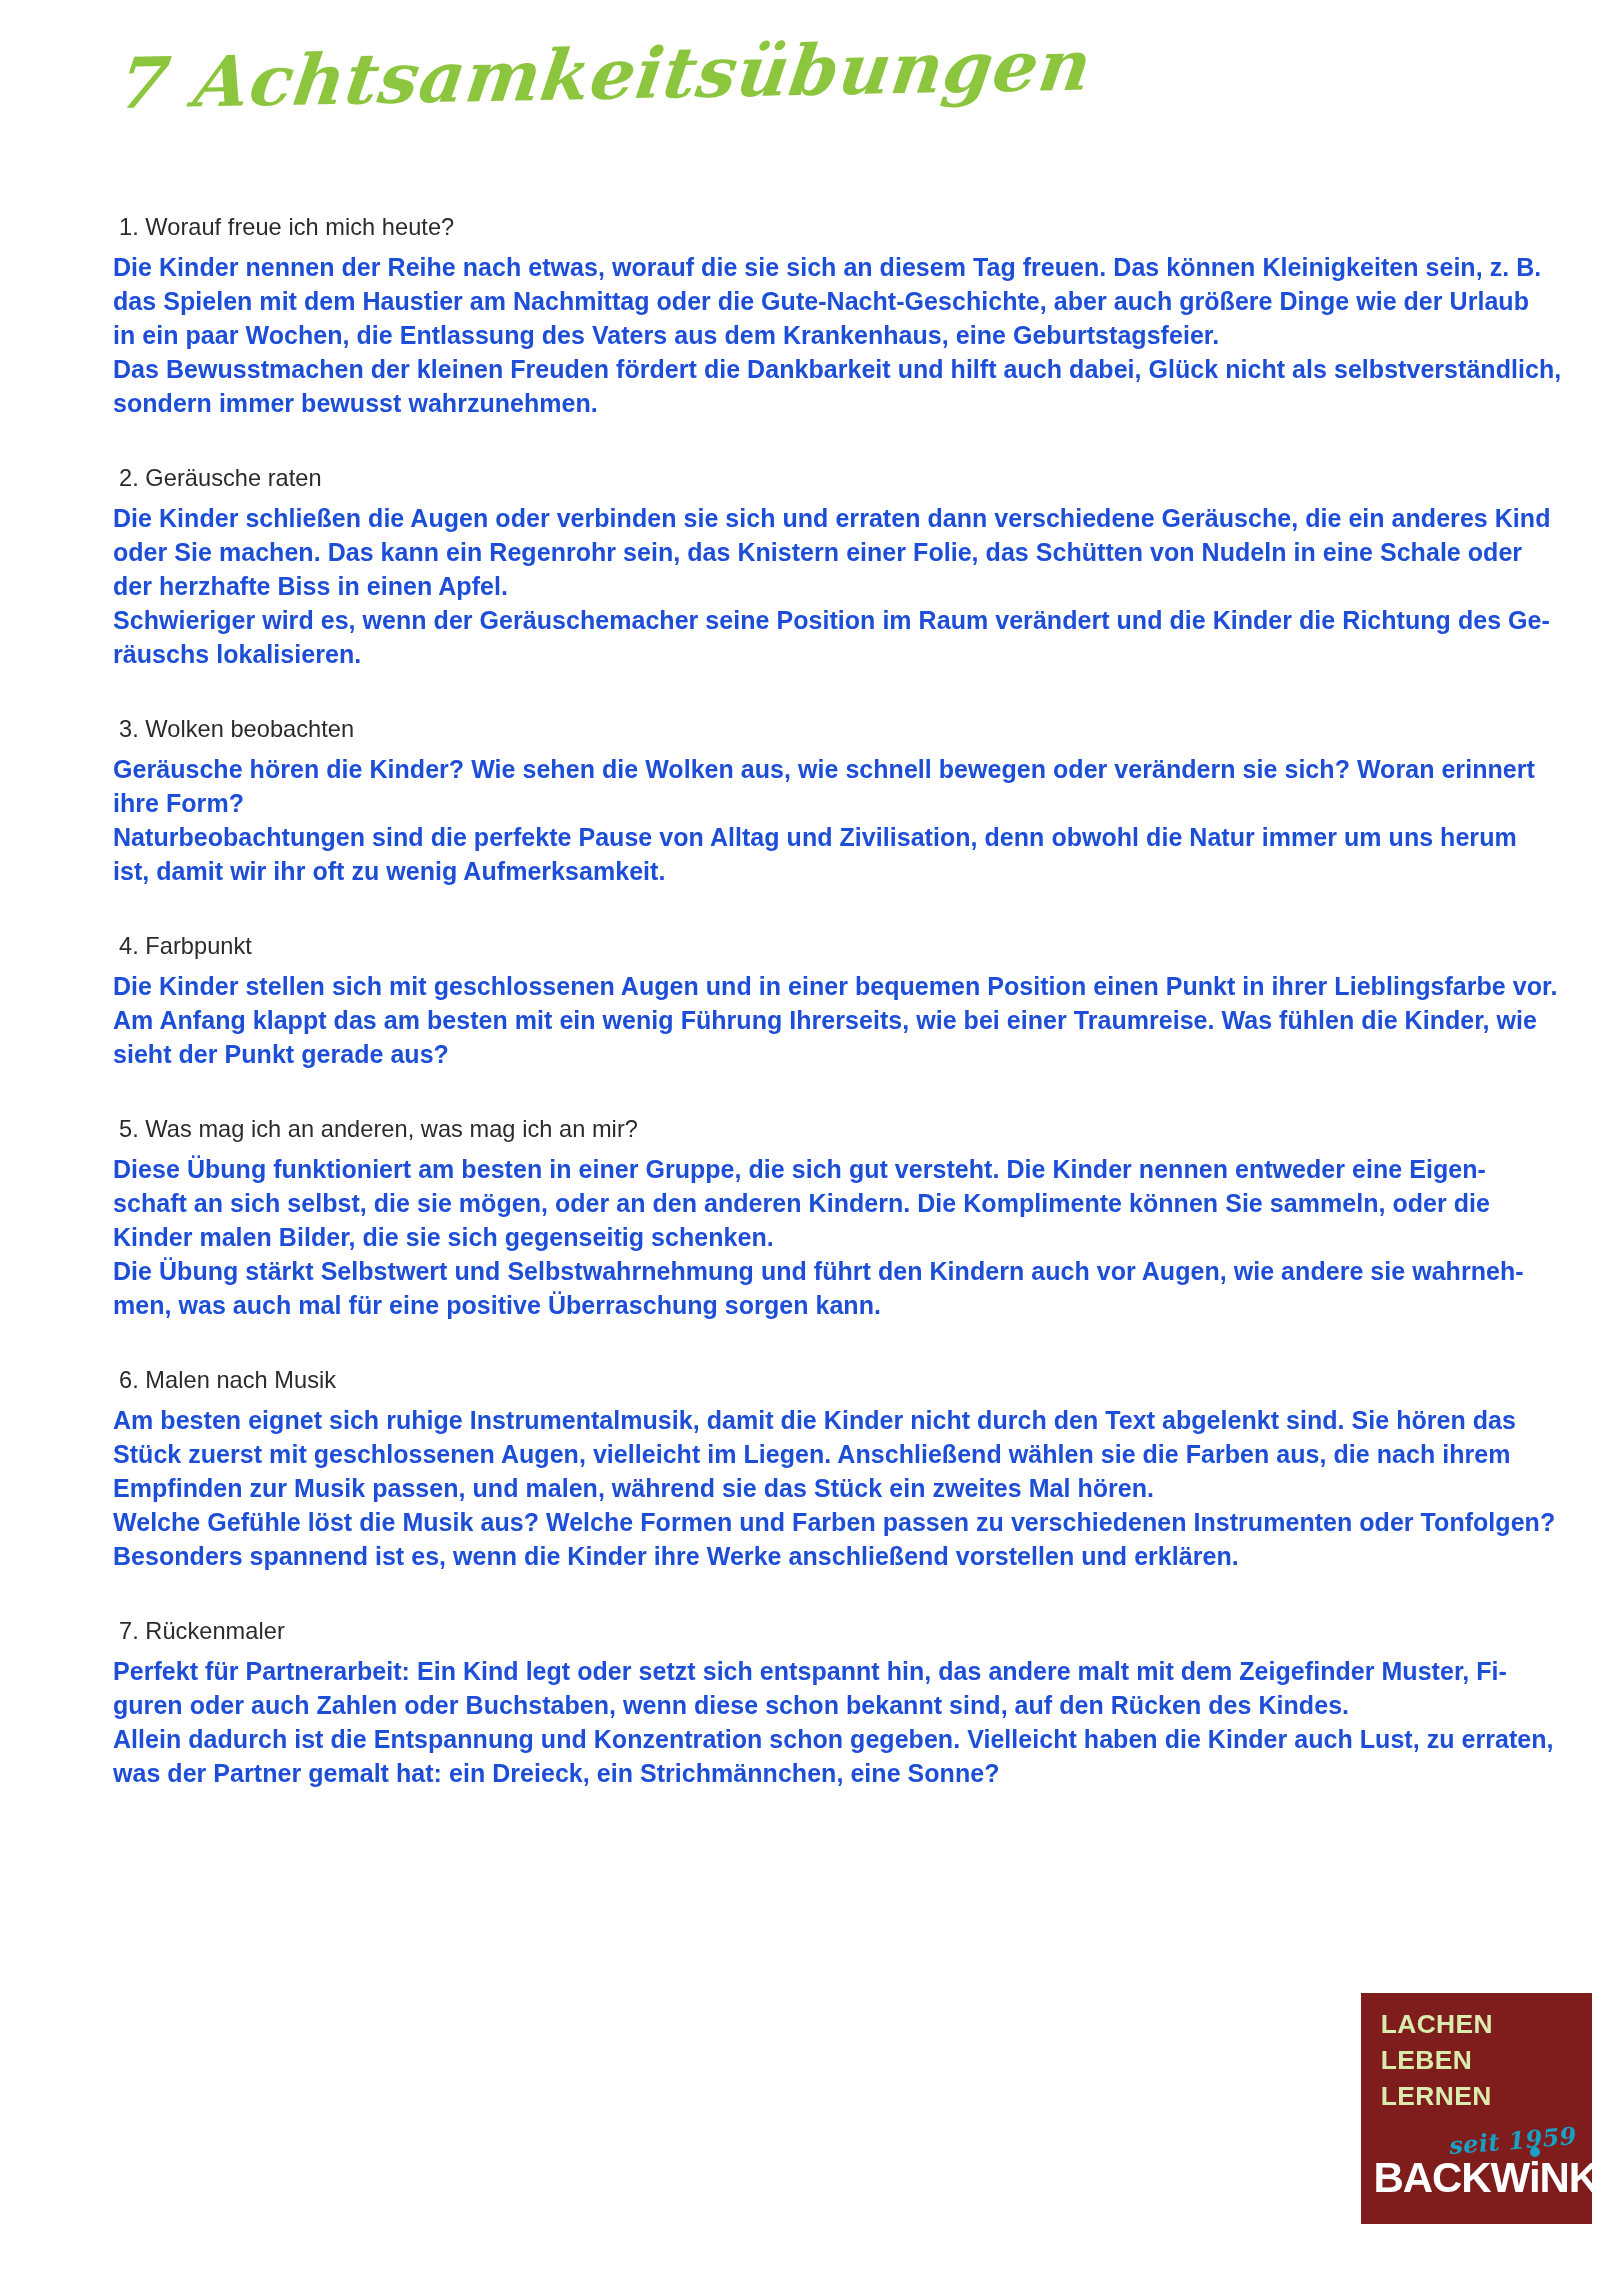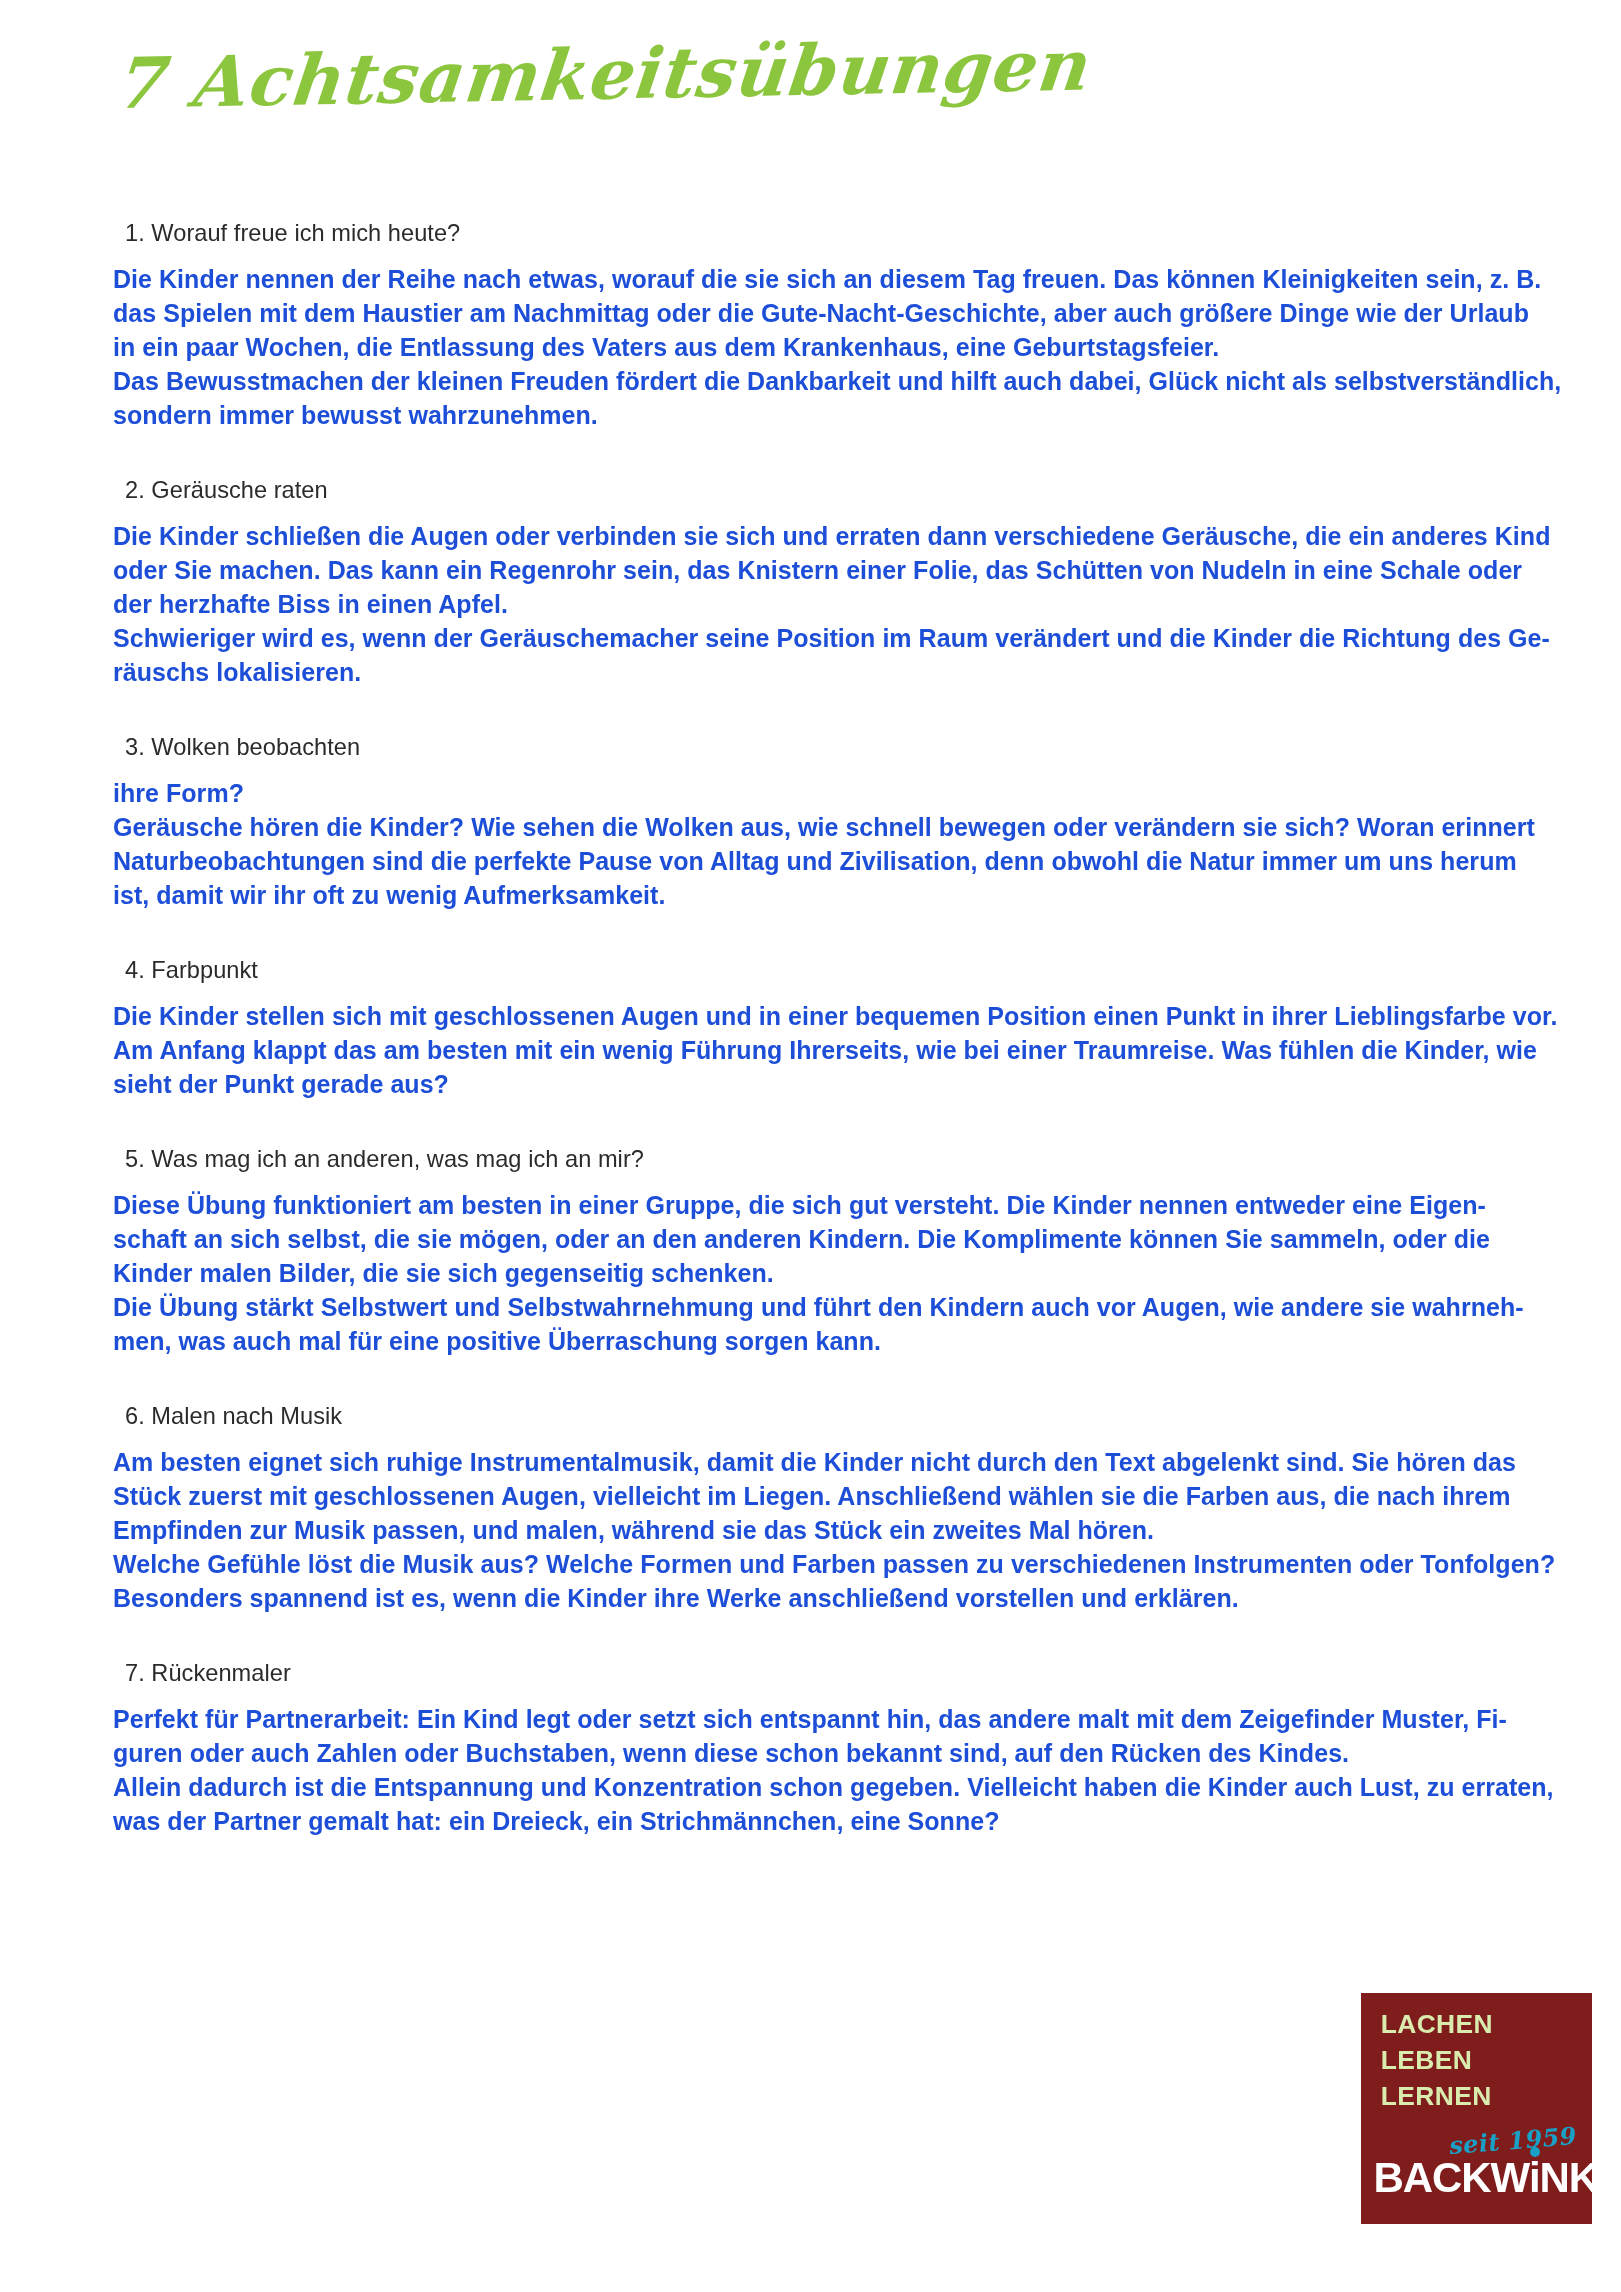--- a/index.html
+++ b/index.html
@@ -52,21 +52,21 @@
     font-weight: 400;
     letter-spacing: 0.04px;
   }
 
   .exercise {
     margin: 0 0 41px 0;
   }
   .exercise:last-of-type { margin-bottom: 0; }
 
   .ex-heading {
-    margin: 12px;
+    margin: 6px;
     font-size: 23.6px;
     line-height: 34px;
     font-weight: 400;
     color: #2b2b2b;
     white-space: nowrap;
   }
   .ex-para {
     margin: 0;
     font-size: 25px;
     line-height: 34px;
@@ -171,22 +171,22 @@
         <span class="ex-line">oder Sie machen. Das kann ein Regenrohr sein, das Knistern einer Folie, das Schütten von Nudeln in eine Schale oder</span>
         <span class="ex-line">der herzhafte Biss in einen Apfel.</span>
         <span class="ex-line">Schwieriger wird es, wenn der Geräuschemacher seine Position im Raum verändert und die Kinder die Richtung des Ge-</span>
         <span class="ex-line">räuschs lokalisieren.</span>
       </p>
     </section>
 
     <section class="exercise">
       <p class="ex-heading">3. Wolken beobachten</p>
       <p class="ex-para">
+        <span class="ex-line">Geräusche hören die Kinder? Wie sehen die Wolken aus, wie schnell bewegen oder verändern sie sich? Woran erinnert</span>
         <span class="ex-line">ihre Form?</span>
-        <span class="ex-line">Geräusche hören die Kinder? Wie sehen die Wolken aus, wie schnell bewegen oder verändern sie sich? Woran erinnert</span>
         <span class="ex-line">Naturbeobachtungen sind die perfekte Pause von Alltag und Zivilisation, denn obwohl die Natur immer um uns herum</span>
         <span class="ex-line">ist, damit wir ihr oft zu wenig Aufmerksamkeit.</span>
       </p>
     </section>
 
     <section class="exercise">
       <p class="ex-heading">4. Farbpunkt</p>
       <p class="ex-para">
         <span class="ex-line">Die Kinder stellen sich mit geschlossenen Augen und in einer bequemen Position einen Punkt in ihrer Lieblingsfarbe vor.</span>
         <span class="ex-line">Am Anfang klappt das am besten mit ein wenig Führung Ihrerseits, wie bei einer Traumreise. Was fühlen die Kinder, wie</span>

